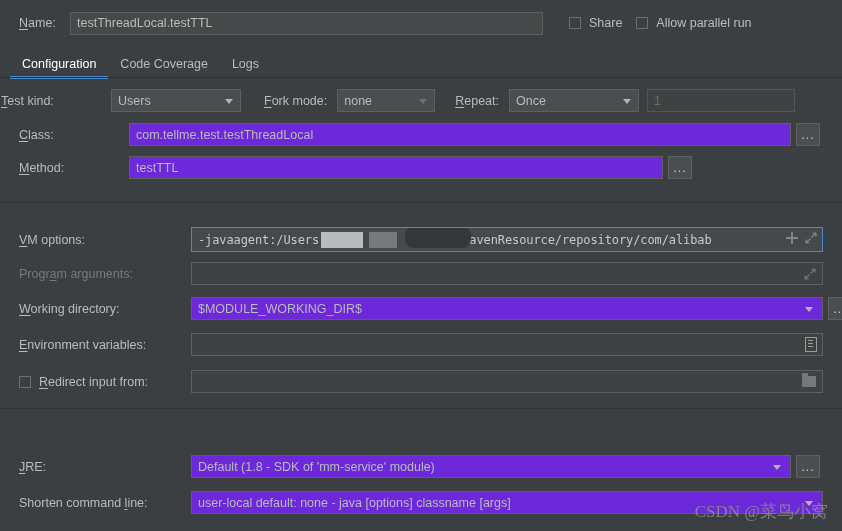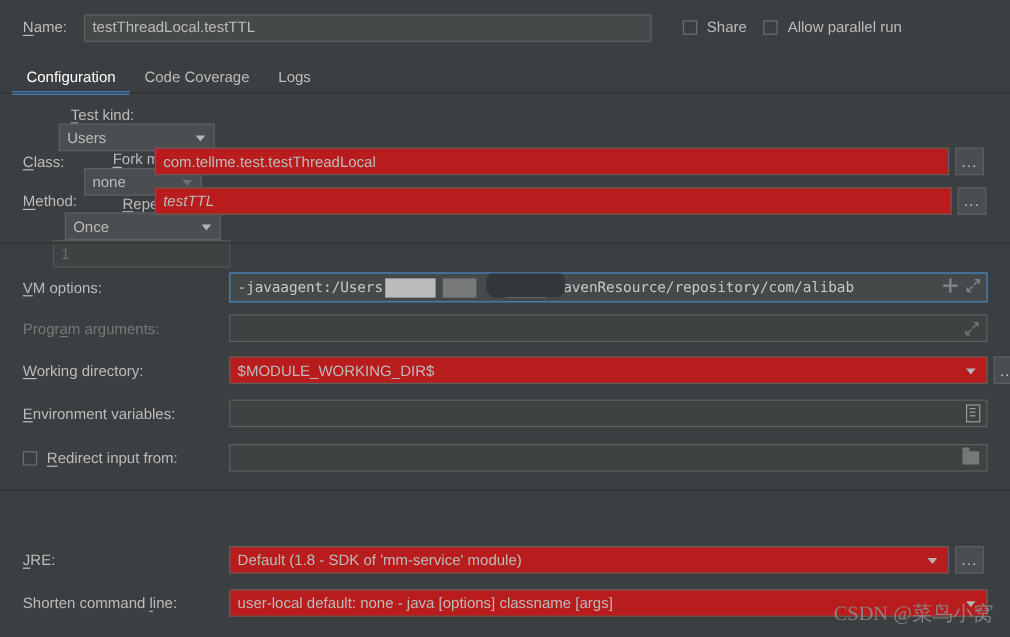--- a/index.html
+++ b/index.html
@@ -45,21 +45,21 @@
   .tabs-sep{position:absolute;left:0;top:77px;width:842px;height:1px;background:#323232;}
 
   
   .form{position:absolute;left:0;top:78px;width:842px;height:453px;}
   .row{position:absolute;display:flex;align-items:center;left:19px;}
   .lbl{color:#bbbbbb;font-size:12.5px;white-space:nowrap;}
   .lbl.dim{color:#787878;}
   .mn{text-decoration:underline;text-underline-offset:2px;}
 
   .field{
-    background:#b91c1c;border:1px solid #5e6060;box-sizing:border-box;
+    background:#6d28d9;border:1px solid #5e6060;box-sizing:border-box;
     height:23px;display:flex;align-items:center;
     color:#bbbbbb;font-size:12.5px;padding:0 6px;position:relative;
   }
   .field.empty{background:#3f4243;}
   .field.disabled{background:#3f4243;color:#6e6e6e;border-color:#545656;}
 
   .combo{
     background:#4a4e50;border:1px solid #5e6060;box-sizing:border-box;
     height:23px;display:flex;align-items:center;
     color:#bbbbbb;font-size:12.5px;padding:0 6px;position:relative;
@@ -169,21 +169,21 @@
 
   <div class="tabs">
     <div class="tab active">Configuration</div>
     <div class="tab">Code Coverage</div>
     <div class="tab">Logs</div>
   </div>
   <div class="tabs-sep"></div>
 
   <div class="form">
 
-    <div class="row" style="top:11px;left:36px;flex-direction:column;">
+    <div class="row" style="top:11px;left:1px;">
       <div class="lbl" style="width:110px;"><span class="mn">T</span>est kind:</div>
       <div class="combo" style="width:130px;">
         <span>Users</span>
         <span class="arrow"></span>
       </div>
       <div class="lbl" style="margin-left:23px;"><span class="mn">F</span>ork mode:</div>
       <div class="combo" style="width:98px;margin-left:10px;">
         <span>none</span>
         <span class="arrow dim"></span>
       </div>
@@ -202,21 +202,21 @@
       <div class="field" style="width:662px;">
         <span>com.tellme.test.testThreadLocal</span>
       </div>
       <div class="browse">
         <span>...</span>
       </div>
     </div>
 
     <div class="row" style="top:78px;left:19px;">
       <div class="lbl" style="width:110px;"><span class="mn">M</span>ethod:</div>
-      <div class="field" style="width:664px;font-style:italic;">
+      <div class="field" style="width:534px;">
         <span>testTTL</span>
       </div>
       <div class="browse">
         <span>...</span>
       </div>
     </div>
 
     <div class="sep" style="top:124px;"></div>
 
     <div class="row" style="top:149px;left:19px;">

